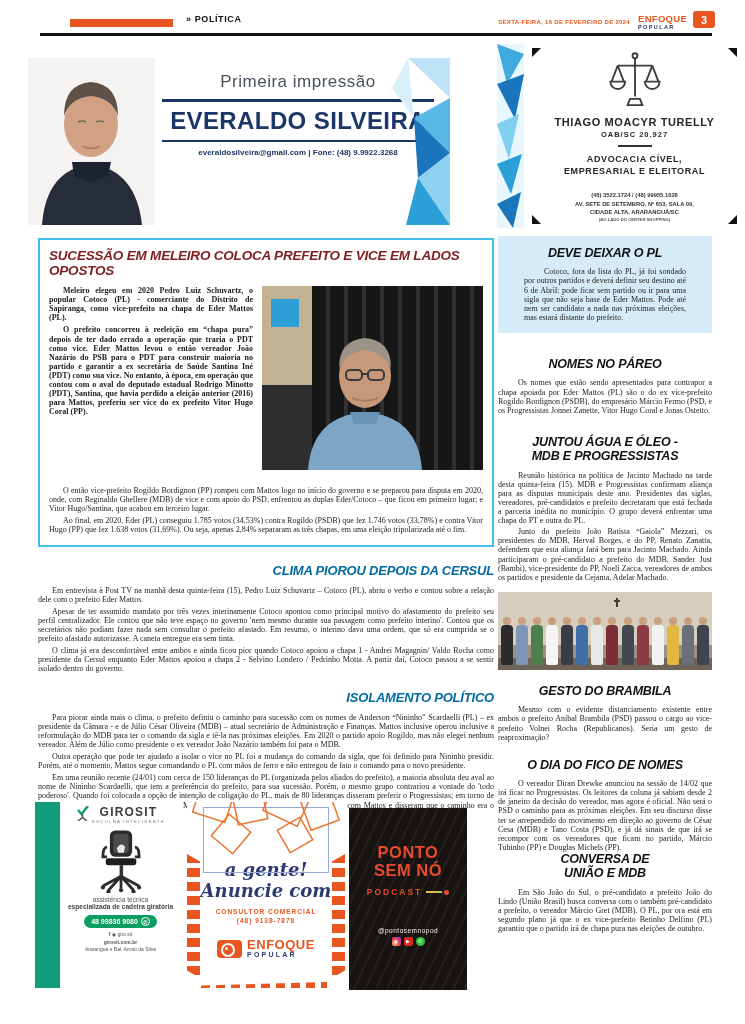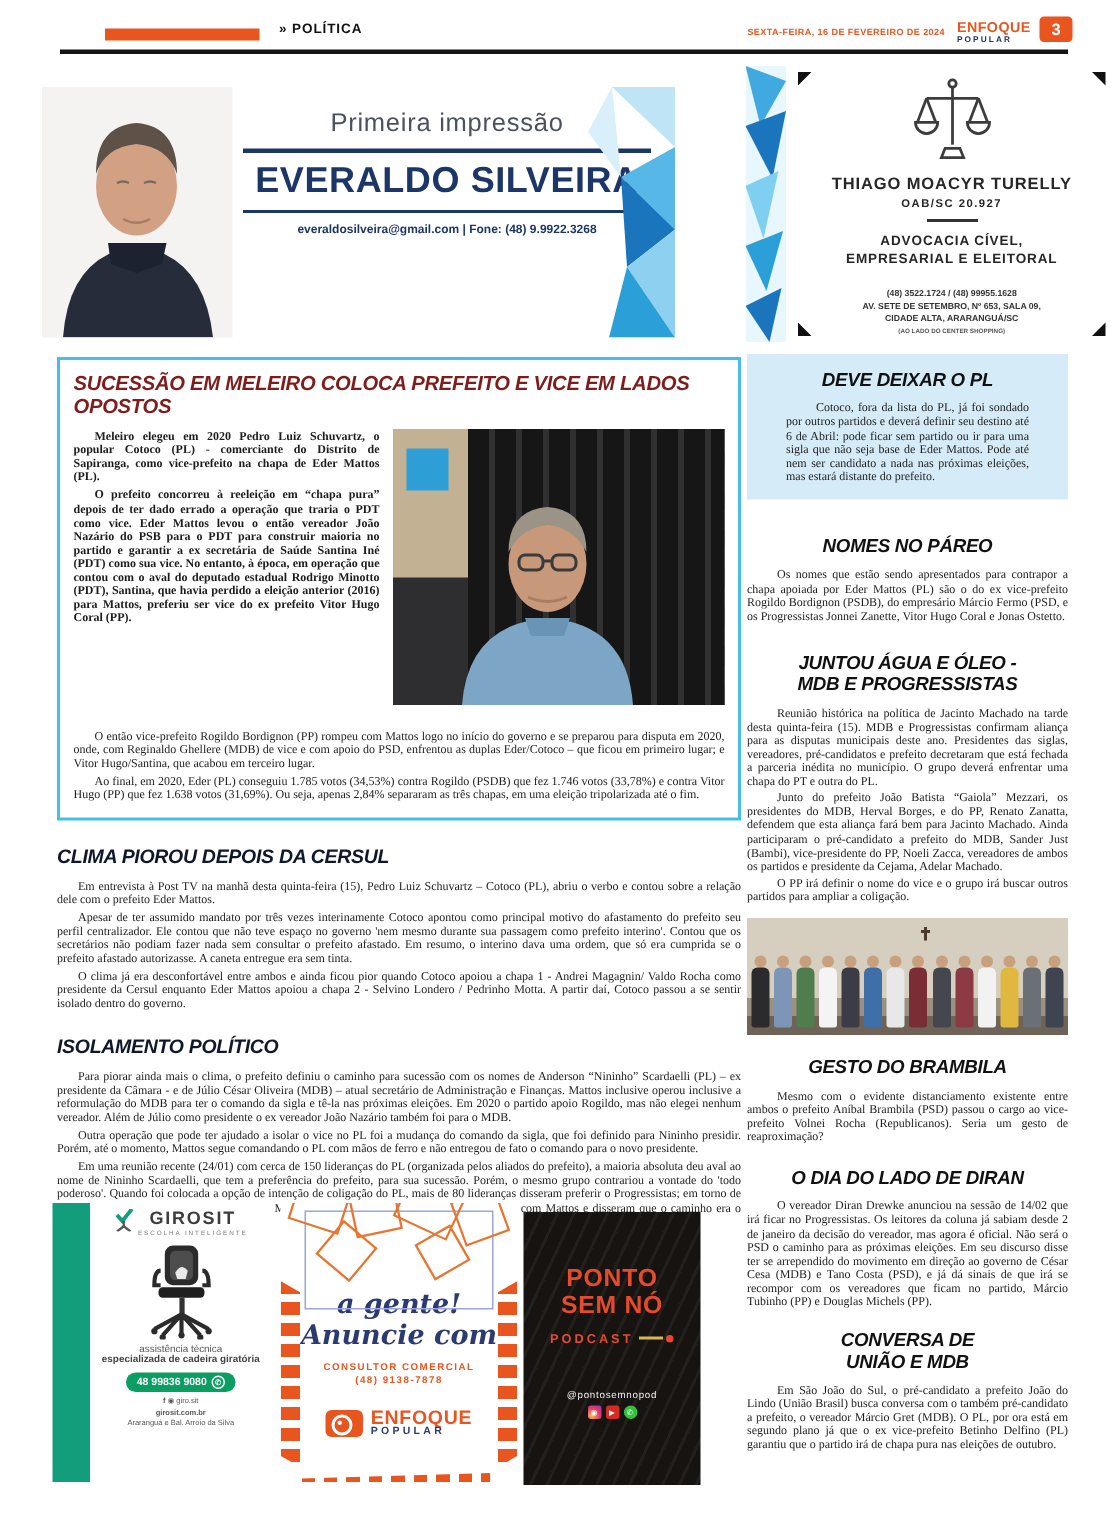--- a/index.html
+++ b/index.html
@@ -56,33 +56,33 @@
   .box-photo { flex:none; width:221px; height:184px; position:relative; overflow:hidden; background:#1d1d1f; }
   .ph-wall { position:absolute; left:0; top:0; width:50px; height:100%; background:#c3b193; }
   .ph-blue { position:absolute; left:9px; top:13px; width:28px; height:28px; background:#2e9fd6; }
   .ph-cab { position:absolute; left:0; bottom:0; width:50px; height:46%; background:#2e2e31; }
   .ph-foam { position:absolute; left:50px; top:0; right:0; bottom:0;
              background: repeating-linear-gradient(90deg,#161616 0 14px,#303030 14px 18px),
                          repeating-linear-gradient(0deg, rgba(0,0,0,.4) 0 13px, rgba(255,255,255,.04) 13px 26px), #1d1d1f; }
   .ph-person { position:absolute; left:38px; bottom:0; width:130px; height:150px; }
   .box-full { margin-top:16px; }
 
-  .section-head { text-align:left; font:italic 800 13px "Liberation Sans", sans-serif; color:#0f172a; letter-spacing:-.2px; margin:16px 0 8px; }
+  .section-head { text-align:right; font:italic 800 13px "Liberation Sans", sans-serif; color:#0369a1; letter-spacing:-.2px; margin:16px 0 8px; }
 
   
   .right-col { position:absolute; left:498px; top:236px; width:214px; }
   .sb-head { text-align:center; font:italic 800 12.5px "Liberation Sans", sans-serif; color:#111; letter-spacing:-.2px; line-height:1.15; }
   .sb-body { font-size:8px; line-height:1.14; text-align:justify; text-indent:20px; color:#1c1c1c; margin-top:7px; }
   .sb-body + .sb-body { margin-top:2px; }
   .sb-box { background:#d5ecf8; padding:10px 26px 11px; }
   .sec-nomes { margin-top:24px; }
   .sec-juntou { margin-top:20px; }
   .sec-gesto { margin-top:14px; }
   .sec-fico { margin-top:16px; }
-  .sec-conversa { margin-top:14px; }
+  .sec-conversa { margin-top:0; }
 
   .group-photo { margin-top:10px; height:78px; position:relative; overflow:hidden;
                  background:linear-gradient(#d6cfbf 0 68%, #9c9080 68% 84%, #6e6356 84% 100%); }
   .gp-cross { position:absolute; left:118px; top:6px; width:2px; height:9px; background:#4a3a2c; }
   .gp-cross::before { content:''; position:absolute; left:-2px; top:2px; width:6px; height:2px; background:#4a3a2c; }
   .gp-people { position:absolute; left:3px; right:3px; bottom:5px; display:flex; justify-content:space-between; align-items:flex-end; }
   .gp-person { width:12px; height:48px; position:relative; }
   .gp-person::before { content:''; position:absolute; top:0; left:2px; width:8px; height:8px; border-radius:50%; background:#c9a07d; }
   .gp-person::after { content:''; position:absolute; top:8px; left:0; width:12px; height:40px; border-radius:4px 4px 2px 2px; background:var(--shirt,#555); }
 
@@ -289,21 +289,20 @@
       <p class="sb-body">Os nomes que estão sendo apresentados para contrapor a chapa apoiada por Eder Mattos (PL) são o do ex vice-prefeito Rogildo Bordignon (PSDB), do empresário Márcio Fermo (PSD, e os Progressistas Jonnei Zanette, Vitor Hugo Coral e Jonas Ostetto.</p>
     </div>
 
     <div class="sec-juntou">
       <div class="sb-head">
         <div>JUNTOU ÁGUA E ÓLEO -</div>
         <div>MDB E PROGRESSISTAS</div>
       </div>
       <p class="sb-body">Reunião histórica na política de Jacinto Machado na tarde desta quinta-feira (15). MDB e Progressistas confirmam aliança para as disputas municipais deste ano. Presidentes das siglas, vereadores, pré-candidatos e prefeito decretaram que está fechada a parceria inédita no município. O grupo deverá enfrentar uma chapa do PT e outra do PL.</p>
       <p class="sb-body">Junto do prefeito João Batista “Gaiola” Mezzari, os presidentes do MDB, Herval Borges, e do PP, Renato Zanatta, defendem que esta aliança fará bem para Jacinto Machado. Ainda participaram o pré-candidato a prefeito do MDB, Sander Just (Bambi), vice-presidente do PP, Noeli Zacca, vereadores de ambos os partidos e presidente da Cejama, Adelar Machado.</p>
-      <p class="sb-body">O PP irá definir o nome do vice e o grupo irá buscar outros partidos para ampliar a coligação.</p>
     </div>
 
     <div class="group-photo">
       <div class="gp-cross"></div>
       <div class="gp-people">
           <div class="gp-person" style="--shirt: #2b2b2e;"></div>
           <div class="gp-person" style="--shirt: #7d96b8;"></div>
           <div class="gp-person" style="--shirt: #4e7d4e;"></div>
           <div class="gp-person" style="--shirt: #f4f4f4;"></div>
           <div class="gp-person" style="--shirt: #3c3c46;"></div>
@@ -318,21 +317,21 @@
           <div class="gp-person" style="--shirt: #3e4450;"></div>
         </div>
     </div>
 
     <div class="sec-gesto">
       <div class="sb-head">GESTO DO BRAMBILA</div>
       <p class="sb-body">Mesmo com o evidente distanciamento existente entre ambos o prefeito Aníbal Brambila (PSD) passou o cargo ao vice-prefeito Volnei Rocha (Republicanos). Seria um gesto de reaproximação?</p>
     </div>
 
     <div class="sec-fico">
-      <div class="sb-head">O DIA DO LADO DE DIRAN</div>
+      <div class="sb-head">O DIA DO FICO DE NOMES</div>
       <p class="sb-body">O vereador Diran Drewke anunciou na sessão de 14/02 que irá ficar no Progressistas. Os leitores da coluna já sabiam desde 2 de janeiro da decisão do vereador, mas agora é oficial. Não será o PSD o caminho para as próximas eleições. Em seu discurso disse ter se arrependido do movimento em direção ao governo de César Cesa (MDB) e Tano Costa (PSD), e já dá sinais de que irá se recompor com os vereadores que ficam no partido, Márcio Tubinho (PP) e Douglas Michels (PP).</p>
     </div>
 
     <div class="sec-conversa">
       <div class="sb-head">
         <div>CONVERSA DE</div>
         <div>UNIÃO E MDB</div>
       </div>
       <p class="sb-body">Em São João do Sul, o pré-candidato a prefeito João do Lindo (União Brasil) busca conversa com o também pré-candidato a prefeito, o vereador Márcio Gret (MDB). O PL, por ora está em segundo plano já que o ex vice-prefeito Betinho Delfino (PL) garantiu que o partido irá de chapa pura nas eleições de outubro.</p>
     </div>

